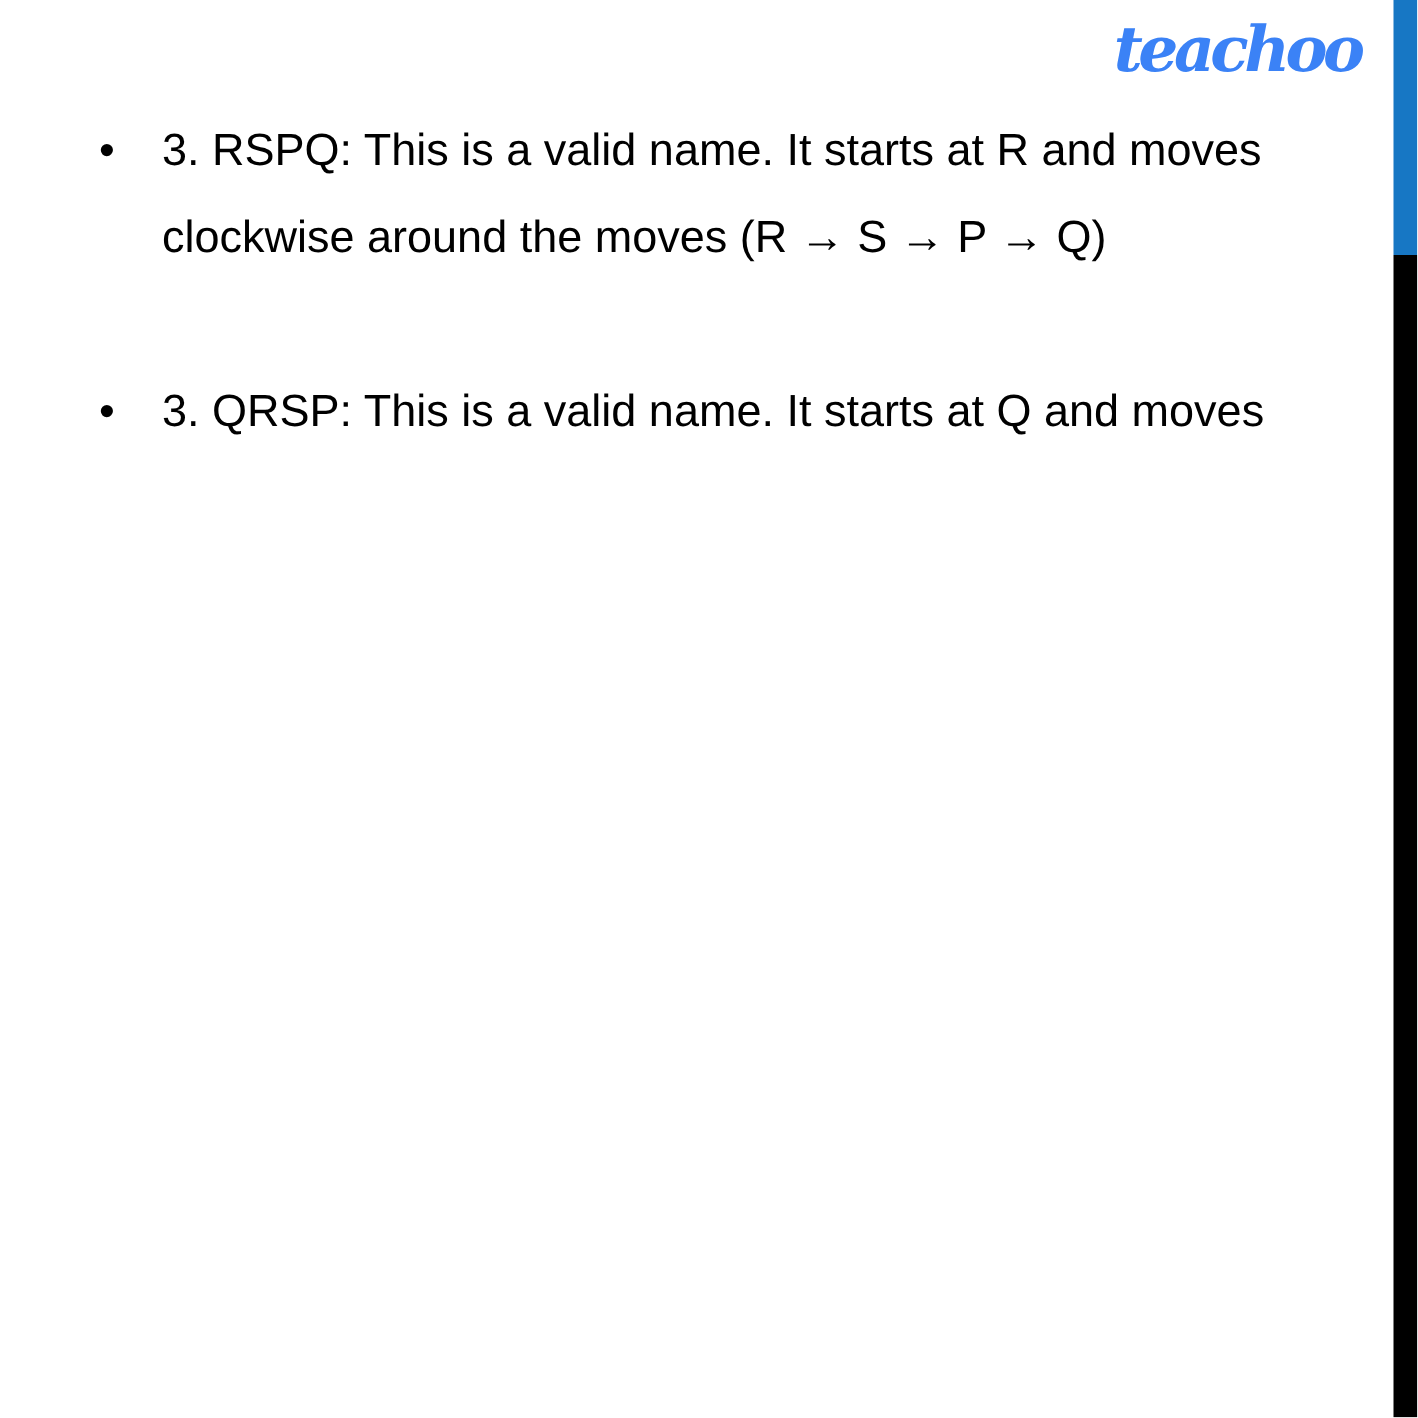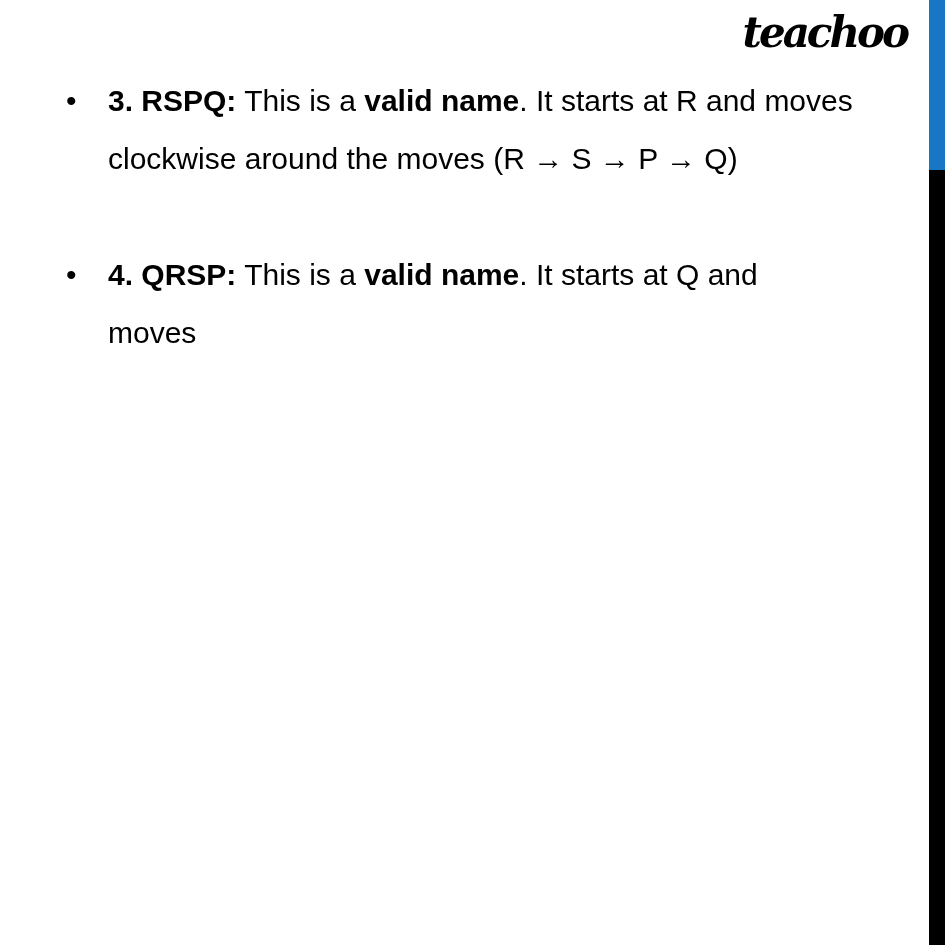--- a/index.html
+++ b/index.html
@@ -45,21 +45,21 @@
   
   .logo {
     position: absolute;
     top: 8px;
     right: 38px;
     font-family: "DejaVu Serif", serif;
     font-style: italic;
     font-weight: 900;
     font-size: 42px;
     letter-spacing: -3px;
-    color: #000000;
+    color: #3b82f6;
     white-space: nowrap;
   }
 
   
   .content {
     position: absolute;
     top: 72px;
     left: 64px;
     width: 790px;
   }
@@ -79,21 +79,21 @@
   ul.bullets li::before {
     content: "\2022";
     position: absolute;
     left: 2px;
     top: 0;
     font-size: 30px;
     line-height: 58px;
     color: #000000;
   }
   .b {
-    font-weight: 700;
+    font-weight: 400;
   }
 </style>
 </head>
 <body>
 
 <div class="slide">
 
   <div class="logo">teachoo</div>
 
   <div class="edge-bar">
@@ -103,19 +103,19 @@
 
   <div class="content">
     <ul class="bullets">
 
       <li>
         <span class="b">3. RSPQ:</span><span> This is a </span><span class="b">valid name</span><span>. It starts at R and moves</span><br>
         <span>clockwise around the moves (R → S → P → Q)</span>
       </li>
 
       <li>
-        <span class="b">4. QRSP:</span><span> This is a </span><span class="b">valid name</span><span>. It starts at Q and moves</span><br>
+        <span class="b">3. QRSP:</span><span> This is a </span><span class="b">valid name</span><span>. It starts at Q and moves</span><br>
       </li>
 
     </ul>
   </div>
 
 </div>
 
 </body></html>

